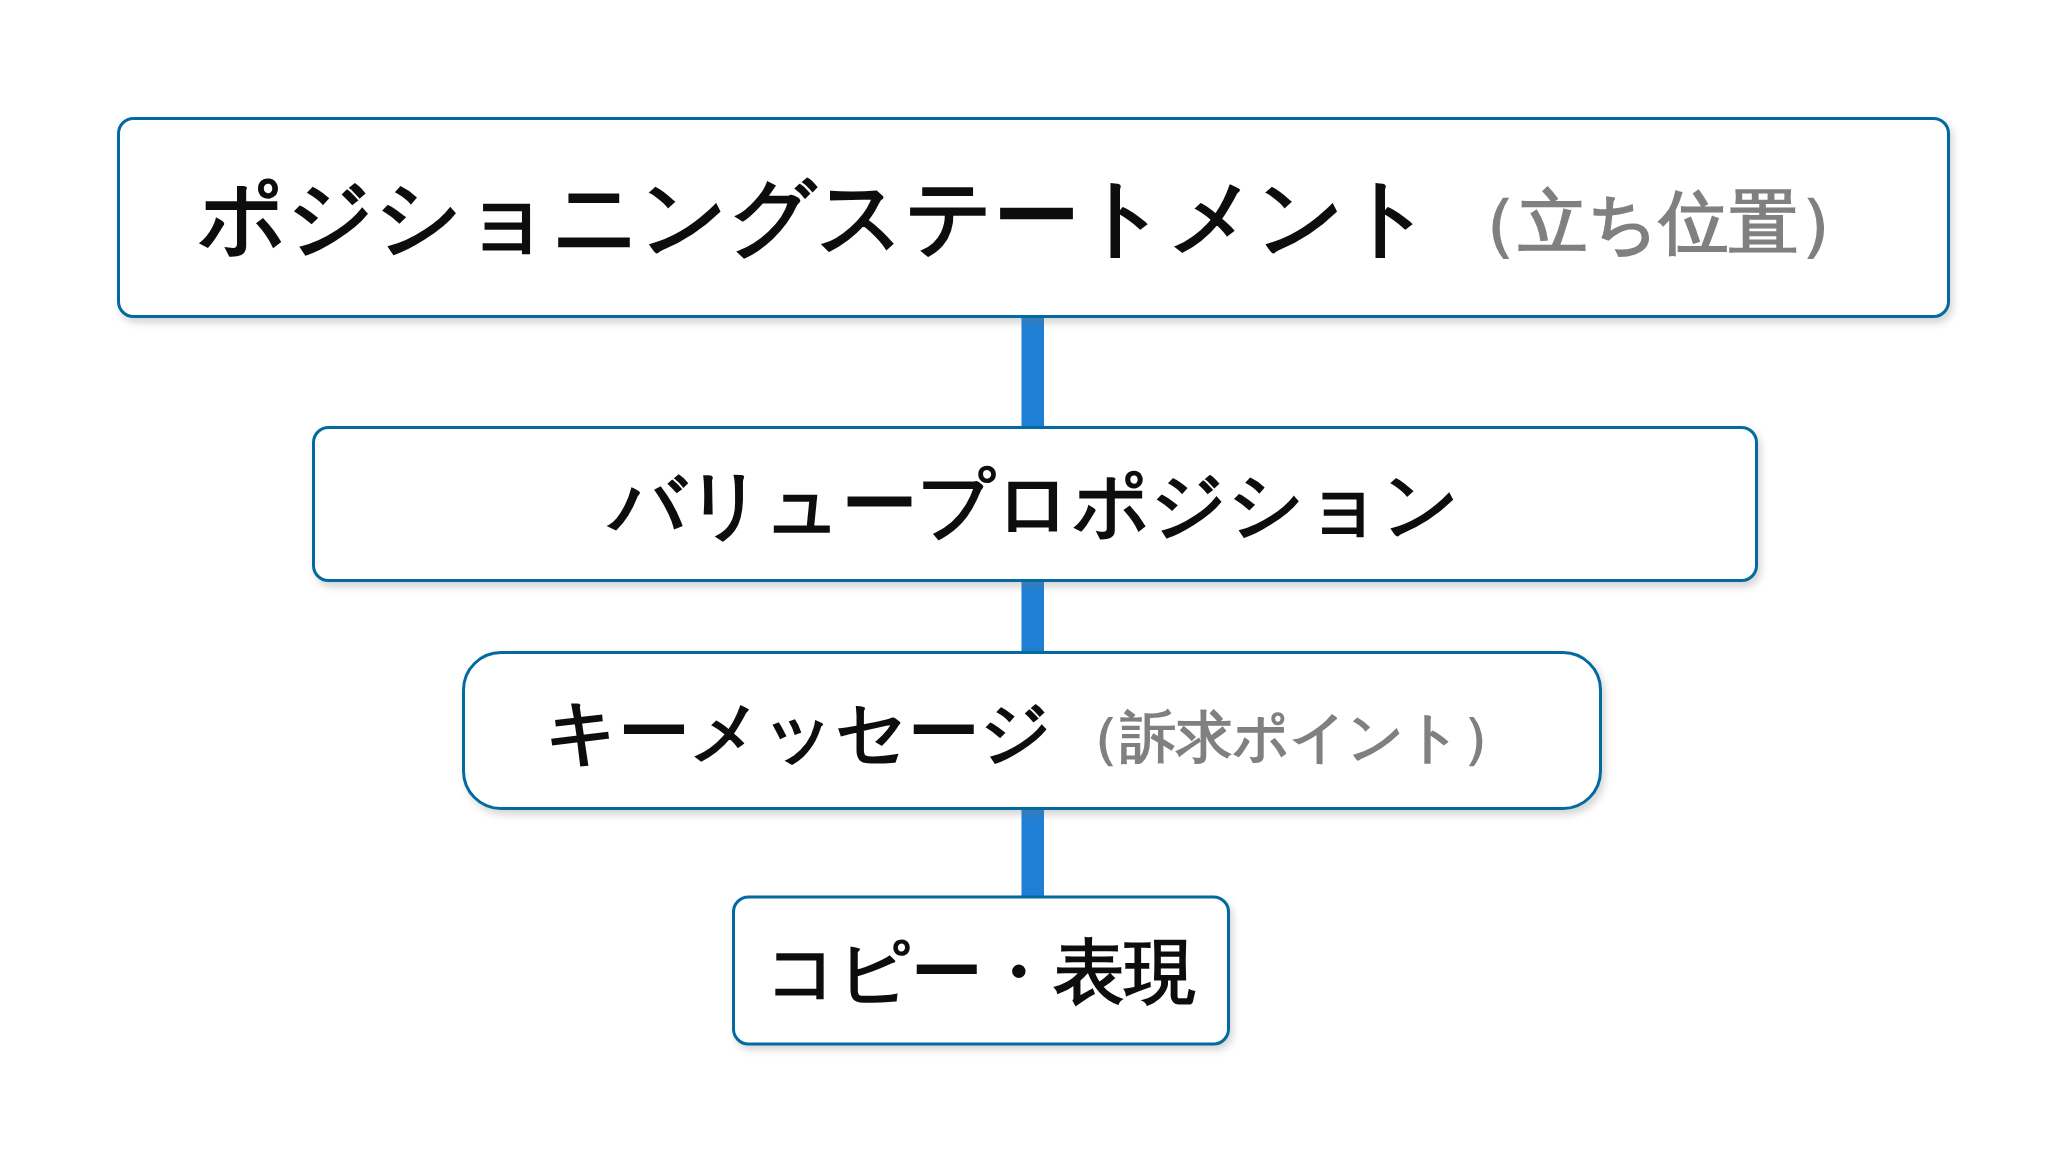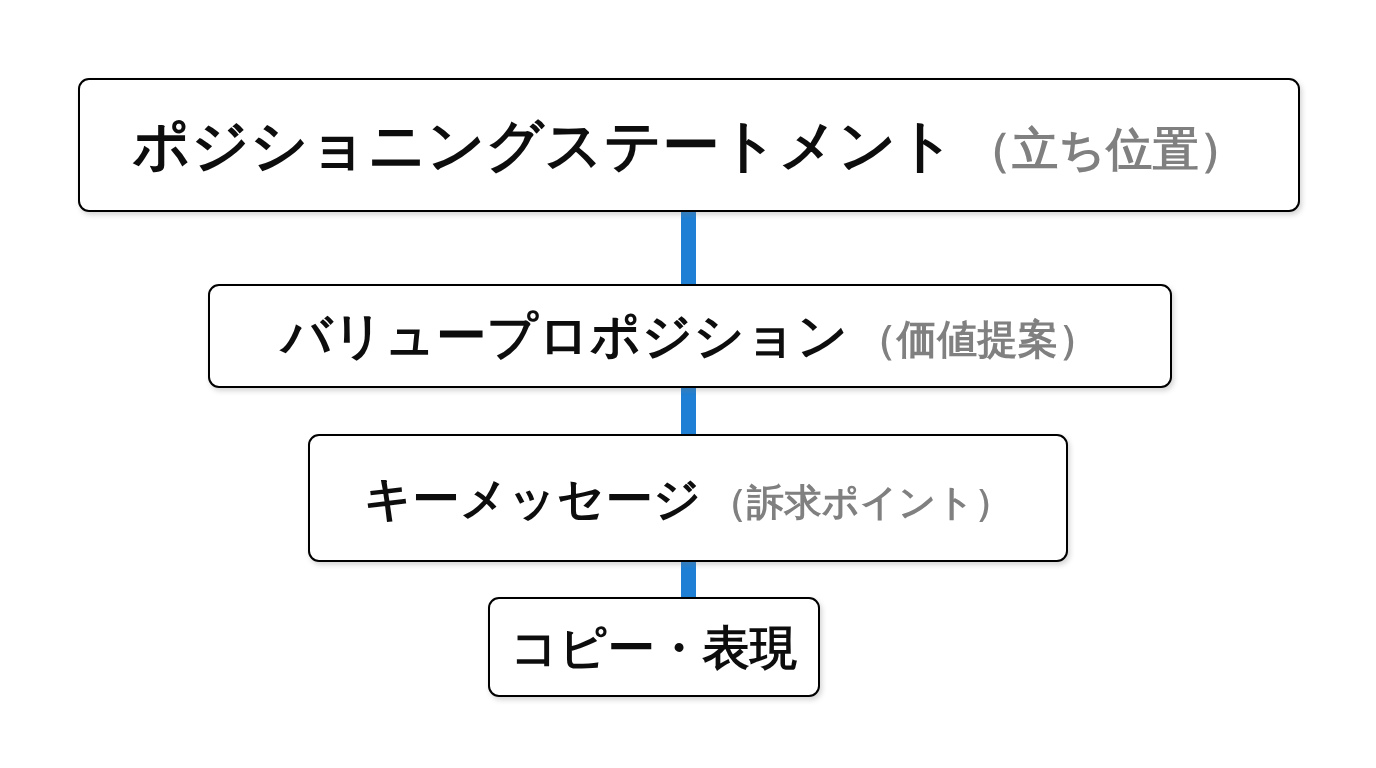--- a/index.html
+++ b/index.html
@@ -29,21 +29,21 @@
     position: absolute;
     background: #1f7fd4;
     z-index: 1;
   }
 
   
   .flow-box {
     position: absolute;
     z-index: 2;
     background: #ffffff;
-    border: 2px solid #000000;
+    border: 2px solid #0369a1;
     border-radius: 11px;
     box-shadow: 2px 3px 5px rgba(120, 120, 120, 0.30);
     display: flex;
     align-items: center;
     justify-content: center;
     white-space: nowrap;
     overflow: hidden;
   }
 
   .box-text {
@@ -69,21 +69,21 @@
   #box-1 { left: 78px;  top: 78px;  width: 1222px; height: 134px; }
   #box-1 .label-main { font-size: 57px; }
   #box-1 .label-note { font-size: 46px; margin-left: 10px; }
 
   
   #box-2 { left: 208px; top: 284px; width: 964px;  height: 104px; }
   #box-2 .label-main { font-size: 50px; }
   #box-2 .label-note { font-size: 40px; margin-left: 8px; }
 
   
-  #box-3 { left: 308px; top: 434px; width: 760px;  height: 128px; }
+  #box-3 { left: 308px; top: 434px; width: 760px;  height: 106px; border-radius: 26px; }
   #box-3 .label-main { font-size: 47px; }
   #box-3 .label-note { font-size: 37px; margin-left: 8px; }
 
   
   #box-4 { left: 488px; top: 597px; width: 332px;  height: 100px; }
   #box-4 .label-main { font-size: 47px; }
 
   
   #spine { left: 681px; top: 206px; width: 15px; height: 396px; }
 </style>
@@ -97,21 +97,20 @@
   <div id="box-1" class="flow-box">
     <div class="box-text">
       <span class="label-main">ポジショニングステートメント</span>
       <span class="label-note">（立ち位置）</span>
     </div>
   </div>
 
   <div id="box-2" class="flow-box">
     <div class="box-text">
       <span class="label-main">バリュープロポジション</span>
-      <span class="label-note">（価値提案）</span>
     </div>
   </div>
 
   <div id="box-3" class="flow-box">
     <div class="box-text">
       <span class="label-main">キーメッセージ</span>
       <span class="label-note">（訴求ポイント）</span>
     </div>
   </div>
 

